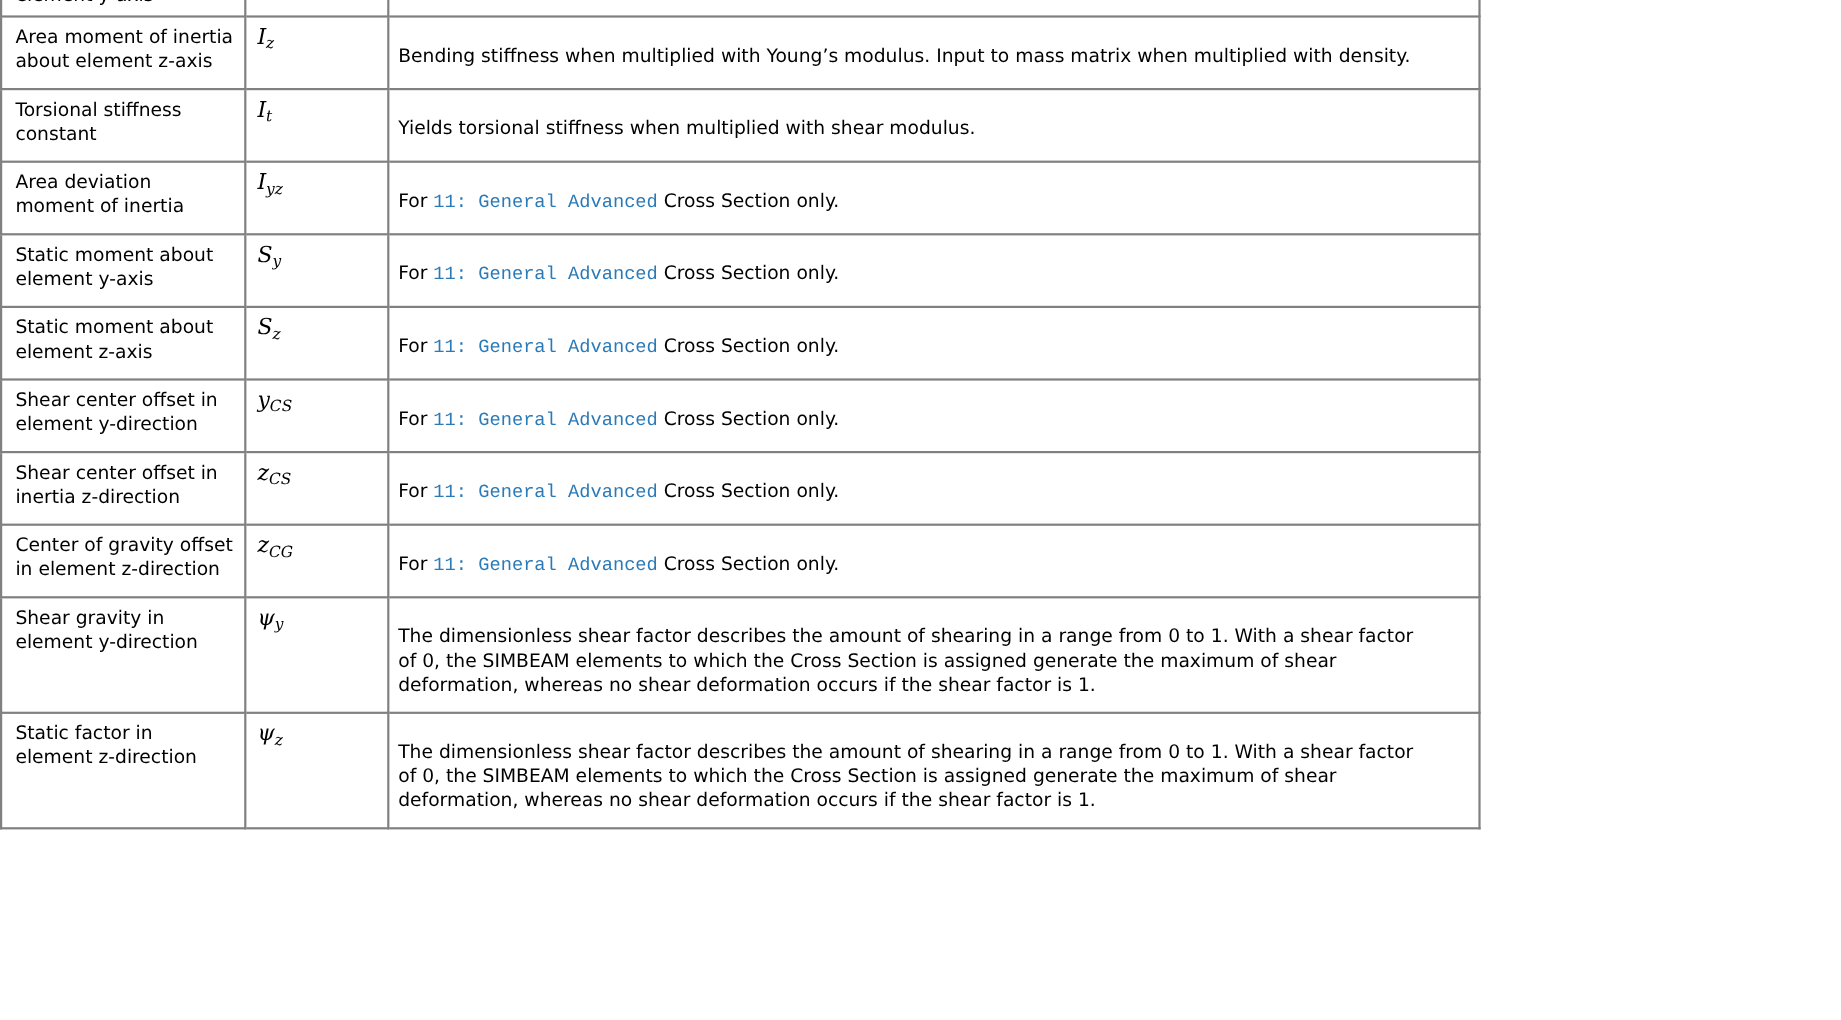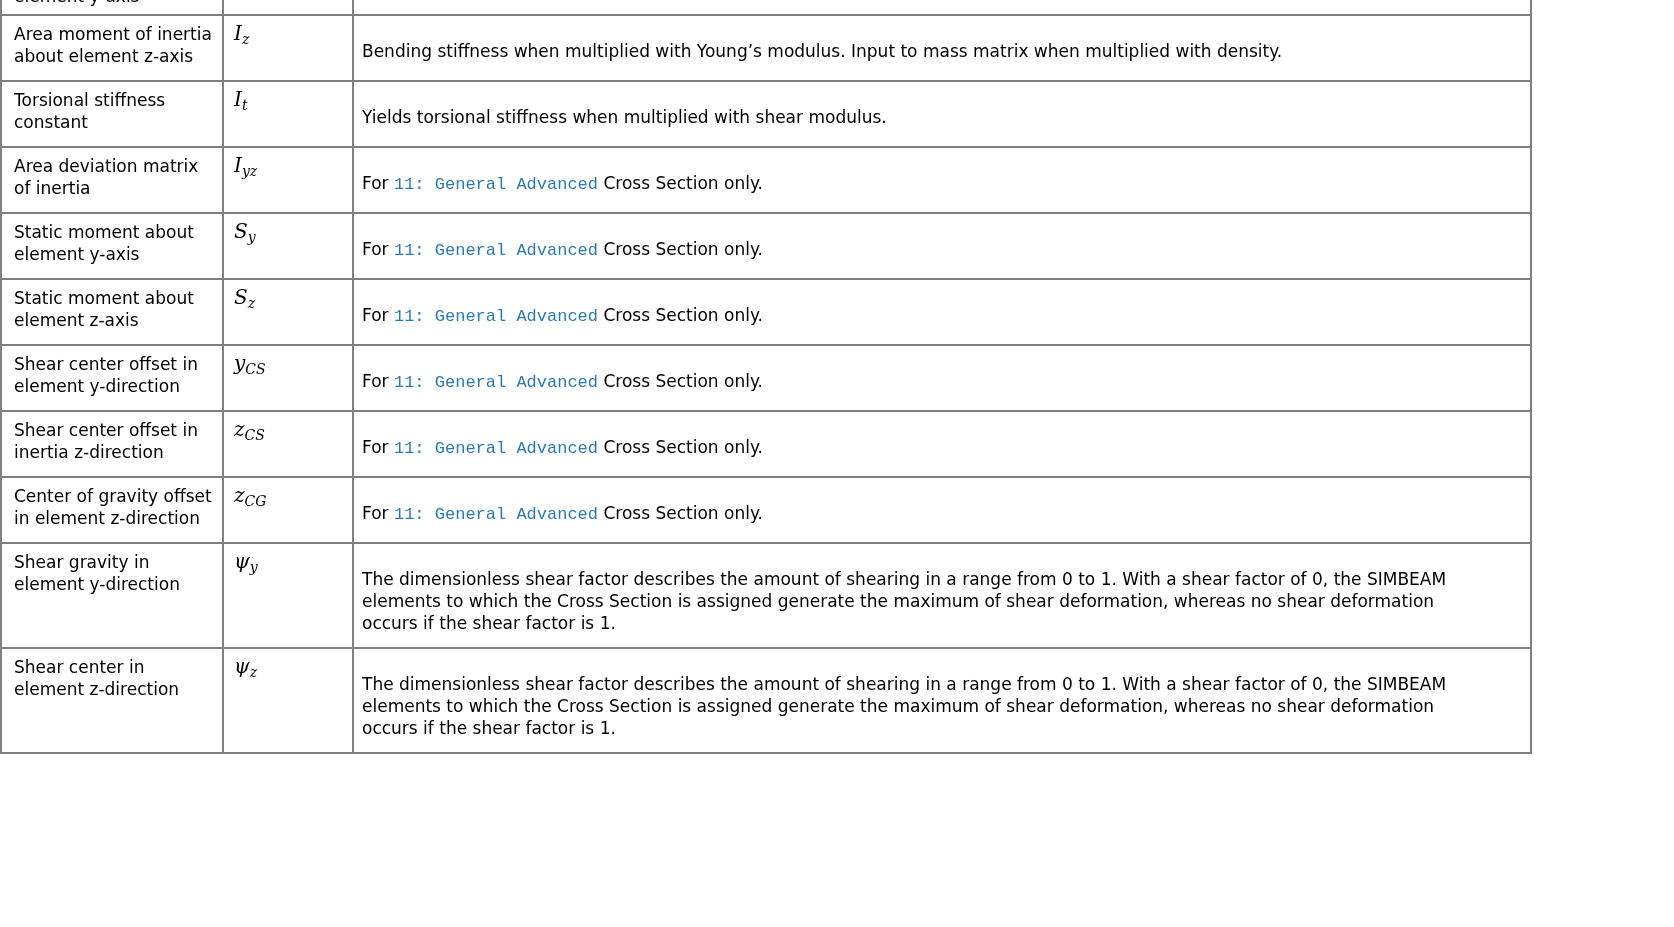--- a/index.html
+++ b/index.html
@@ -10,21 +10,21 @@
     height: 927px;
     overflow: hidden;
     font-family: "DejaVu Sans", sans-serif;
     font-size: 17px;
     line-height: 22px;
     color: #000000;
   }
   table.props {
     border-collapse: collapse;
     table-layout: fixed;
-    width: 1532px;
+    width: 1346px;
   }
   table.props td {
     border: 2px solid #808080;
     vertical-align: top;
     word-wrap: normal;
   }
   col.c-prop { width: 222px; }
   col.c-sym  { width: 130px; }
   td.cell-prop { padding: 7px 8px 13px 12px; }
   td.cell-sym  { padding: 5px 8px 13px 10px; border-radius: 15px; }
@@ -89,21 +89,21 @@
         <td class="cell-prop"><span>Area moment of inertia about element z-axis</span></td>
         <td class="cell-sym"><span class="sym"><span>I</span><sub>z</sub></span></td>
         <td class="cell-desc"><span>Bending stiffness when multiplied with Young’s modulus. Input to mass matrix when multiplied with density.</span></td>
       </tr>
       <tr>
         <td class="cell-prop"><span>Torsional stiffness constant</span></td>
         <td class="cell-sym"><span class="sym"><span>I</span><sub>t</sub></span></td>
         <td class="cell-desc"><span>Yields torsional stiffness when multiplied with shear modulus.</span></td>
       </tr>
       <tr>
-        <td class="cell-prop"><span>Area deviation matrix of inertia</span></td>
+        <td class="cell-prop"><span>Area deviation moment of inertia</span></td>
         <td class="cell-sym"><span class="sym"><span>I</span><sub>yz</sub></span></td>
         <td class="cell-desc"><span>For </span><a class="doc-link" style="color: rgb(42, 122, 184);">11: General Advanced</a><span> Cross Section only.</span></td>
       </tr>
       <tr>
         <td class="cell-prop"><span>Static moment about element y-axis</span></td>
         <td class="cell-sym"><span class="sym"><span>S</span><sub>y</sub></span></td>
         <td class="cell-desc"><span>For </span><a class="doc-link" style="color: rgb(42, 122, 184);">11: General Advanced</a><span> Cross Section only.</span></td>
       </tr>
       <tr>
         <td class="cell-prop"><span>Static moment about element z-axis</span></td>
@@ -124,18 +124,18 @@
         <td class="cell-prop"><span>Center of gravity offset in element z-direction</span></td>
         <td class="cell-sym"><span class="sym"><span>z</span><sub>CG</sub></span></td>
         <td class="cell-desc"><span>For </span><a class="doc-link" style="color: rgb(42, 122, 184);">11: General Advanced</a><span> Cross Section only.</span></td>
       </tr>
       <tr>
         <td class="cell-prop"><span>Shear gravity in element y-direction</span></td>
         <td class="cell-sym"><span class="sym"><span>ψ</span><sub>y</sub></span></td>
         <td class="cell-desc"><span>The dimensionless shear factor describes the amount of shearing in a range from 0 to 1. With a shear factor of 0, the SIMBEAM elements to which the Cross Section is assigned generate the maximum of shear deformation, whereas no shear deformation occurs if the shear factor is 1.</span></td>
       </tr>
       <tr>
-        <td class="cell-prop"><span>Shear center in element z-direction</span></td>
+        <td class="cell-prop"><span>Static factor in element z-direction</span></td>
         <td class="cell-sym"><span class="sym"><span>ψ</span><sub>z</sub></span></td>
         <td class="cell-desc"><span>The dimensionless shear factor describes the amount of shearing in a range from 0 to 1. With a shear factor of 0, the SIMBEAM elements to which the Cross Section is assigned generate the maximum of shear deformation, whereas no shear deformation occurs if the shear factor is 1.</span></td>
       </tr>
     </tbody>
 </table>
 
 </body></html>

